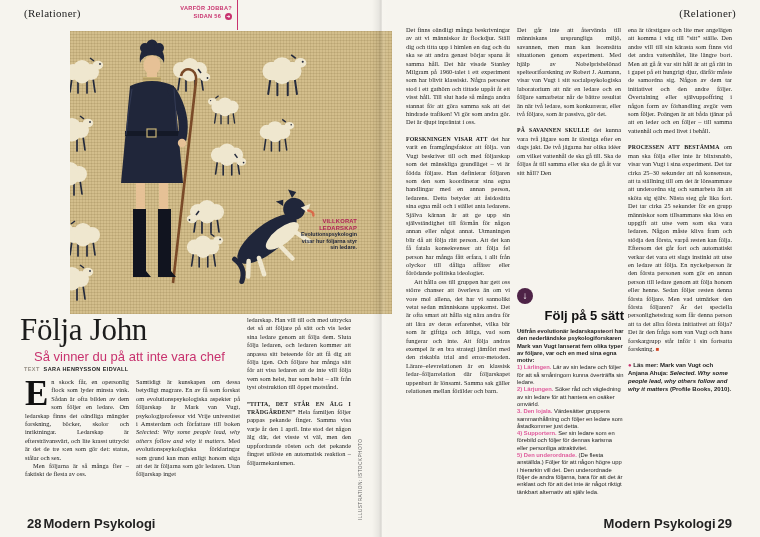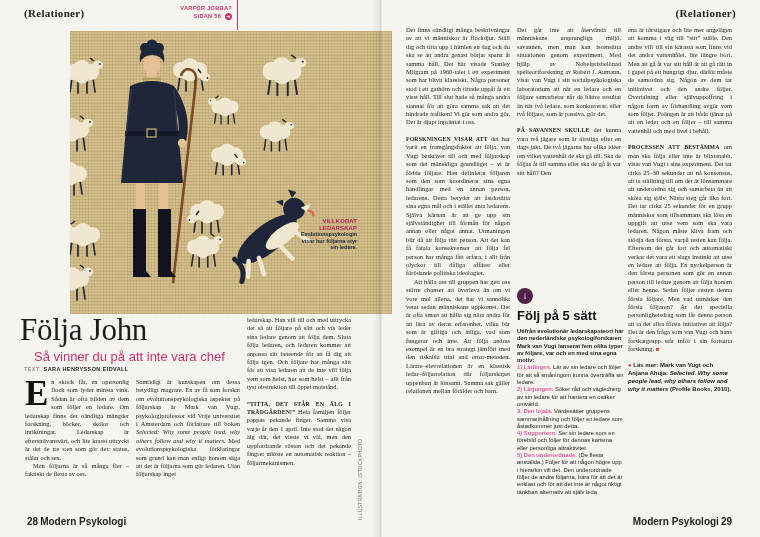--- a/index.html
+++ b/index.html
@@ -10,21 +10,21 @@
     -webkit-font-smoothing:antialiased;
   }
   :root{
     --accent:#c8326e;
     --label-pink:#df5a9b;
     --plum:#4e2347;
     --ink:#20263a;
     --tan:#d3be8c;
     --cream:#efe7cf;
   }
-  .tag{position:absolute;top:7px;font-size:11px;font-weight:700;letter-spacing:.3px;color:#222;}
+  .tag{position:absolute;top:7px;font-size:11px;font-weight:400;letter-spacing:.3px;color:#222;}
   .tag-left{left:24px;}
   .tag-right{right:24px;text-align:right;}
   .promo{position:absolute;left:148px;top:5px;width:84px;text-align:right;
     font-family:"Liberation Sans",sans-serif;font-weight:700;font-size:5.6px;
     line-height:7.5px;color:var(--accent);letter-spacing:.3px;}
   .promo .circle{display:inline-block;width:7px;height:7px;border-radius:50%;
     background:var(--accent);color:#fff;font-size:4.5px;line-height:7px;text-align:center;
     vertical-align:middle;margin-left:2px;}
   .promo-rule{position:absolute;left:237px;top:0;width:1.2px;height:30px;background:var(--accent);}
 
@@ -65,32 +65,32 @@
   #col-l2{left:136px;top:378px;height:142px;}
   #col-l3{left:247px;top:316px;height:204px;}
   #col-r1{left:406px;top:26px;height:488px;}
   #col-r2{left:517px;top:26px;height:256px;}
   #col-r3{left:628px;top:26px;height:488px;}
 
   .box{position:absolute;left:517px;top:288px;width:107px;height:246px;overflow:hidden;
     font-family:"Liberation Sans",sans-serif;text-align:left;}
   .box-icon{width:16px;height:16px;border-radius:50%;background:var(--plum);color:#fff;
     font-size:10px;font-weight:700;line-height:16px;text-align:center;}
-  .box-title{font-size:13px;font-weight:700;margin:4px 0 5px;color:#111;}
+  .box-title{font-size:13px;font-weight:700;margin:4px 0 5px;color:#111;text-align:right;}
   .box-text{font-size:5.8px;line-height:7.3px;color:#222;}
   .box-text p{margin:0;}
   .item-label{color:var(--label-pink);font-weight:700;}
   .box-intro{font-weight:700;}
 
   .readmore{margin-top:8px;font-family:"Liberation Sans",sans-serif;font-weight:700;
     font-size:6px;line-height:8px;text-align:left;color:#222;}
   .readmore .bullet{color:var(--accent);}
 
   .footer{position:absolute;top:516px;font-family:"Liberation Sans",sans-serif;
-    font-size:10px;font-weight:700;color:#222;}
+    font-size:13px;font-weight:700;color:#222;}
   .footer-left{left:25px;}
   .footer-right{right:26px;}
   .pagenum{margin:0 2px;}
 
   .fold{position:absolute;left:372px;top:0;width:18px;height:537px;pointer-events:none;
     background:linear-gradient(to right, rgba(0,0,0,0) 0%, rgba(0,0,0,.06) 38%,
       rgba(0,0,0,.12) 50%, rgba(255,255,255,.10) 58%, rgba(0,0,0,0) 100%);z-index:6;}
 </style>
 </head>
 <body>

